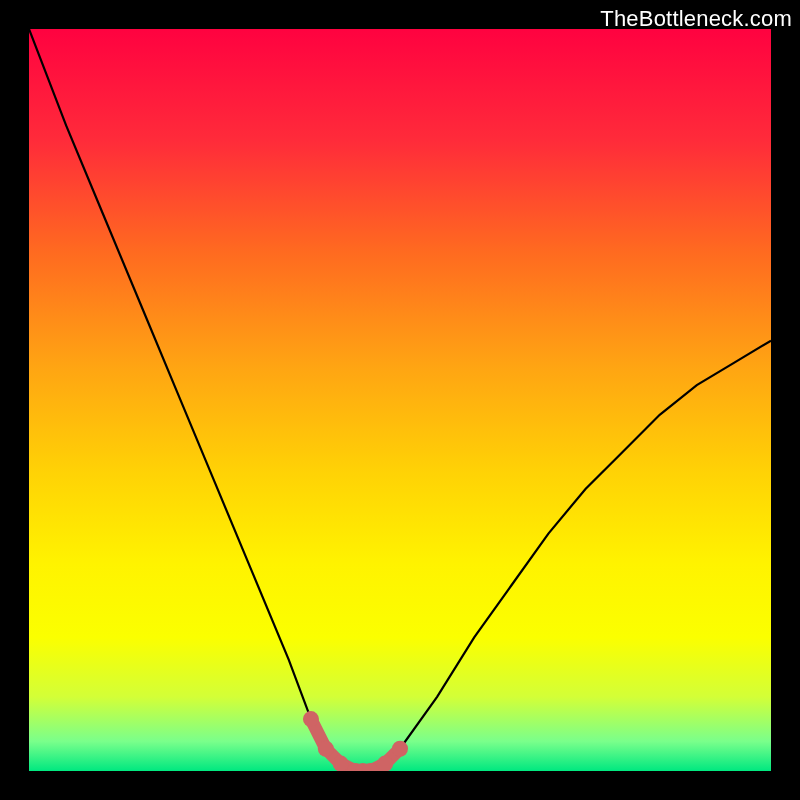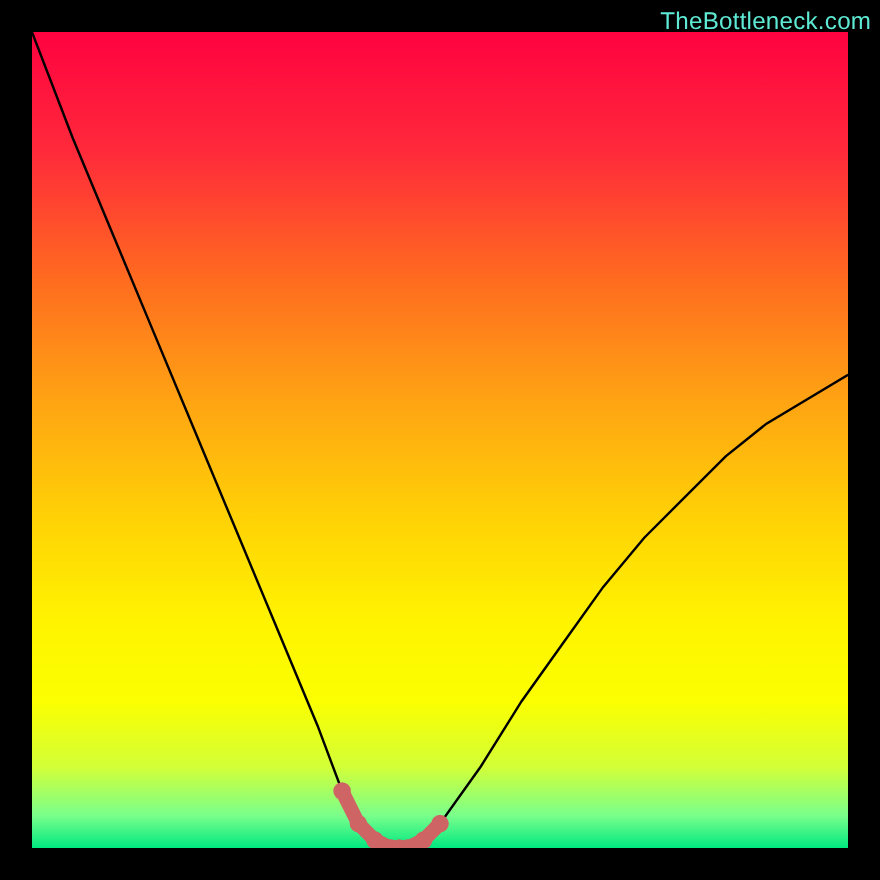--- a/index.html
+++ b/index.html
@@ -15,21 +15,21 @@
     position: absolute;
     left: 29px;
     top: 29px;
     width: 742px;
     height: 742px;
   }
   .watermark {
     position: absolute;
     top: 6px;
     right: 8px;
-    color: #5eead4;
+    color: #ffffff;
     font-family: Arial, Helvetica, sans-serif;
     font-size: 22px;
     font-weight: 400;
     letter-spacing: 0.2px;
   }
   svg {
     display: block;
   }
 </style>
 </head>

